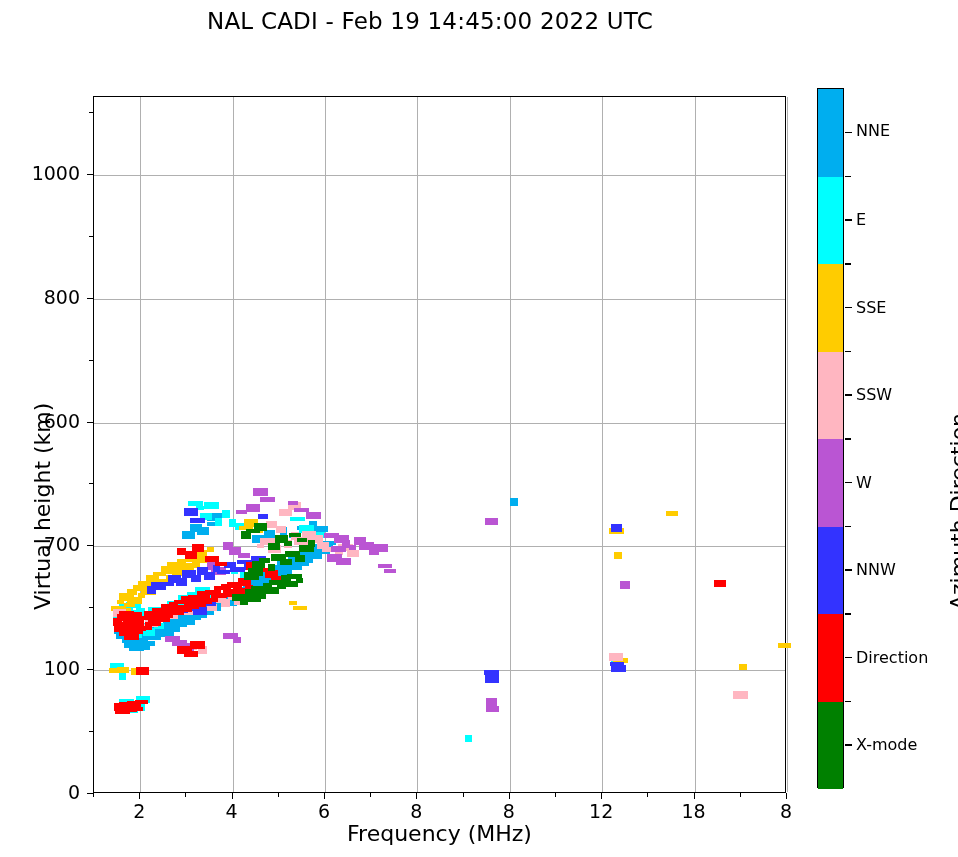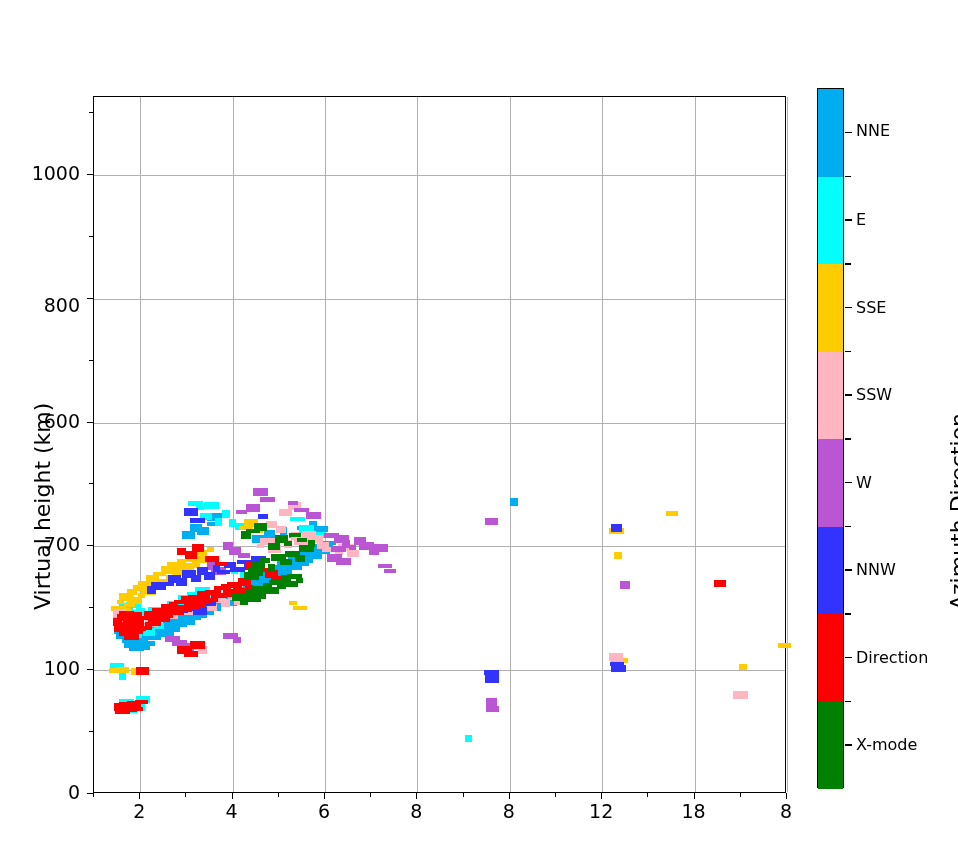--- a/index.html
+++ b/index.html
@@ -54,20 +54,21 @@
     position:absolute;font-size:22px;white-space:nowrap;
     transform:rotate(-90deg);transform-origin:0 0;
     left:946px;top:610px;
   }
 </style>
 </head>
 <body>
 
 <div id="stage">
 
+  <div class="title">NAL CADI - Feb 19 14:45:00 2022 UTC</div>
 
   <div id="plot">
     <div id="gridlayer">
         <div class="gl-v" style="left: 46.2px;"></div>
         <div class="gl-v" style="left: 138.6px;"></div>
         <div class="gl-v" style="left: 231px;"></div>
         <div class="gl-v" style="left: 323.4px;"></div>
         <div class="gl-v" style="left: 415.8px;"></div>
         <div class="gl-v" style="left: 508.2px;"></div>
         <div class="gl-v" style="left: 600.6px;"></div>
@@ -491,31 +492,32 @@
       <div class="tick-x" style="left: 739.8px; height: 4px;"></div>
       <div class="tick-y" style="top: 793px;"></div>
       <div class="lbl-y" style="top: 781px;">0</div>
       <div class="tick-y" style="top: 669.199px;"></div>
       <div class="lbl-y" style="top: 657.199px;">100</div>
       <div class="tick-y" style="top: 545.398px;"></div>
       <div class="lbl-y" style="top: 533.398px;">700</div>
       <div class="tick-y" style="top: 421.597px;"></div>
       <div class="lbl-y" style="top: 409.597px;">600</div>
       <div class="tick-y" style="top: 297.796px;"></div>
-      <div class="lbl-y" style="top: 285.796px; margin-top: 8px;">800</div>
+      <div class="lbl-y" style="top: 285.796px;">800</div>
       <div class="tick-y" style="top: 173.995px;"></div>
       <div class="lbl-y" style="top: 161.995px;">1000</div>
       <div class="tick-y" style="top: 731.099px; width: 4px; left: 89px;"></div>
       <div class="tick-y" style="top: 607.298px; width: 4px; left: 89px;"></div>
       <div class="tick-y" style="top: 483.497px; width: 4px; left: 89px;"></div>
       <div class="tick-y" style="top: 359.696px; width: 4px; left: 89px;"></div>
       <div class="tick-y" style="top: 235.895px; width: 4px; left: 89px;"></div>
       <div class="tick-y" style="top: 112.094px; width: 4px; left: 89px;"></div>
     </div>
 
+  <div class="ax-x-title">Frequency (MHz)</div>
   <div class="ax-y-title">Virtual height (km)</div>
 
   <div id="cbar">
       <div class="cb-band" style="top: 0px; height: 87.5px; background: rgb(0, 174, 239);"></div>
       <div class="cb-band" style="top: 87.5px; height: 87.5px; background: rgb(0, 255, 255);"></div>
       <div class="cb-band" style="top: 175px; height: 87.5px; background: rgb(255, 204, 0);"></div>
       <div class="cb-band" style="top: 262.5px; height: 87.5px; background: rgb(255, 182, 193);"></div>
       <div class="cb-band" style="top: 350px; height: 87.5px; background: rgb(186, 85, 211);"></div>
       <div class="cb-band" style="top: 437.5px; height: 87.5px; background: rgb(51, 51, 255);"></div>
       <div class="cb-band" style="top: 525px; height: 87.5px; background: rgb(255, 0, 0);"></div>

